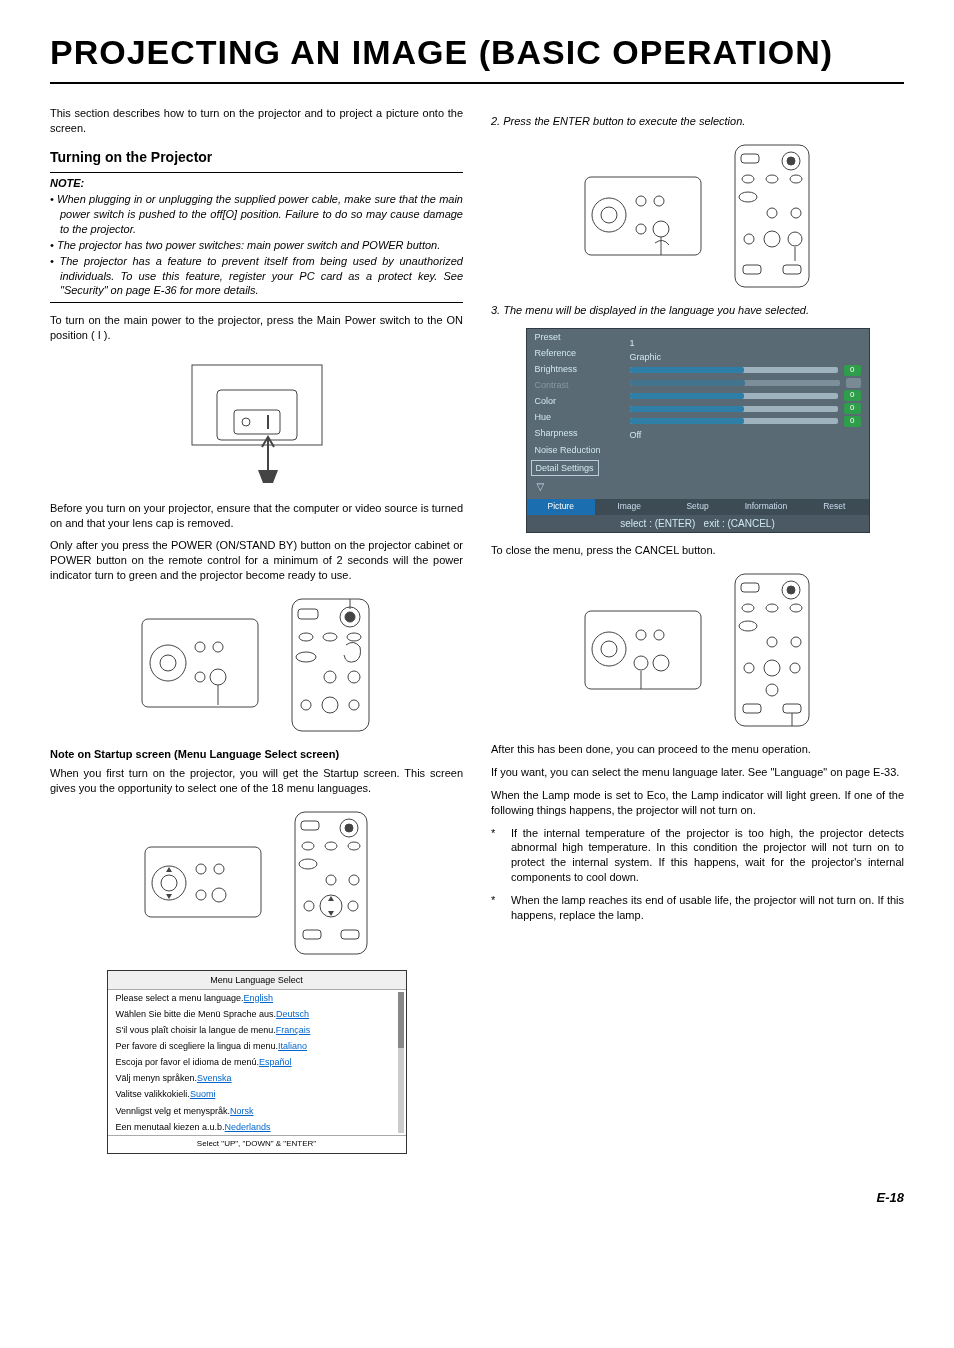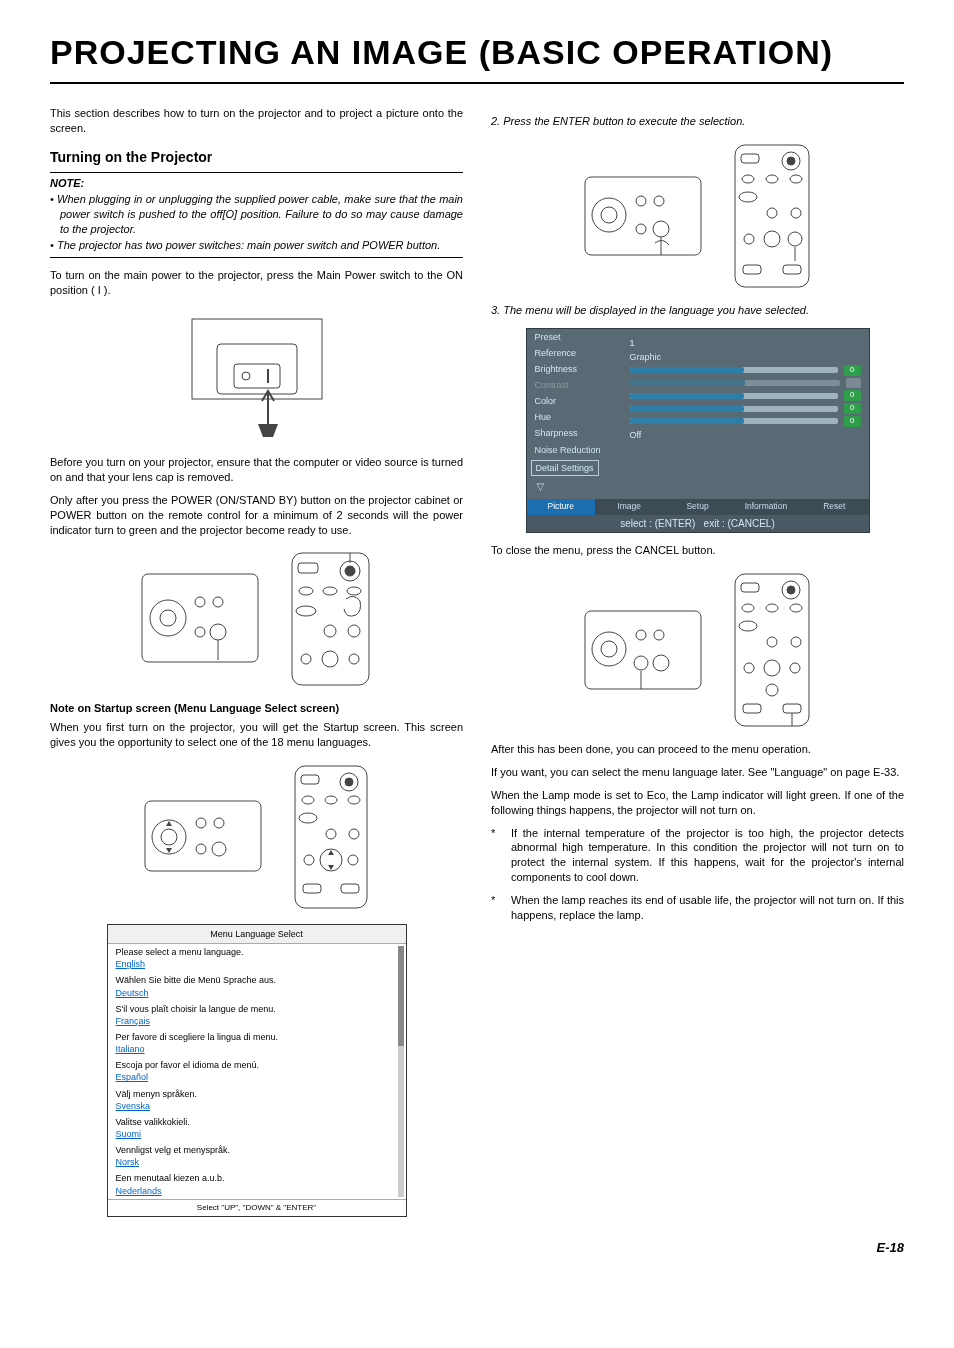--- a/index.html
+++ b/index.html
@@ -41,24 +41,24 @@
   .note-block ul { list-style: none; padding-left: 0; }
   .note-block li { font-style: italic; text-align: justify; margin: 1px 0; padding-left: 10px; text-indent: -10px; }
   .note-block li::before { content: "• "; }
   .step { font-style: italic; margin: 8px 0 6px; padding-left: 14px; text-indent: -14px; }
   .diagram { text-align: center; margin: 12px 0; }
   .diagram svg { display: inline-block; }
   .diagram-row { display: flex; justify-content: center; gap: 28px; align-items: center; margin: 12px 0; }
   .asterisk-list { list-style: none; padding: 0; margin: 8px 0; }
   .asterisk-list li { text-align: justify; padding-left: 20px; text-indent: -20px; margin-bottom: 8px; }
   .asterisk-list li::before { content: "*"; display: inline-block; width: 20px; text-indent: 0; }
-  .menu-lang { border: 1px solid #333; width: 300px; margin: 12px auto 0; font-family: Verdana, sans-serif; font-size: 9px; }
+  .menu-lang { border: 1px solid #333; width: 300px; margin: 12px auto 13px; font-family: Verdana, sans-serif; font-size: 9px; }
   .menu-lang .mtitle { text-align: center; padding: 3px; border-bottom: 1px solid #aaa; background: #f0f0f0; }
   .menu-lang .mbody { position: relative; }
-  .menu-lang .mrow { display: flex; justify-content: flex-start; padding: 2px 14px 2px 8px; flex-direction: column; }
+  .menu-lang .mrow { display: flex; justify-content: flex-start; padding: 2px 14px 2px 8px; }
   .menu-lang .mrow a { color: #0066cc; text-decoration: underline; min-width: 56px; }
   .menu-lang .mfoot { text-align: center; padding: 3px; border-top: 1px solid #aaa; font-size: 8px; }
   .menu-lang .scrollbar { position:absolute; right:2px; top:2px; bottom:2px; width:6px; background:#ccc; }
   .menu-lang .scrollbar::after { content:""; position:absolute; left:0; right:0; top:0; height:40%; background:#888; }
   .osd {
     width: 344px; margin: 10px auto; font-family: Verdana, sans-serif;
     font-size: 9px; color: #d0e8f0; background: #5a6a75;
     border: 1px solid #2f3a42; padding: 0; overflow: hidden;
   }
   .osd-body { display: flex; }
@@ -89,20 +89,21 @@
   <div class="col">
     <p>This section describes how to turn on the projector and to project a picture onto the screen.</p>
 
     <h2>Turning on the Projector</h2>
 
     <div class="note-block">
       <div class="note-label">NOTE:</div>
       <ul>
         <li>When plugging in or unplugging the supplied power cable, make sure that the main power switch is pushed to the off[O] position. Failure to do so may cause damage to the projector.</li>
         <li>The projector has two power switches: main power switch and POWER button.</li>
+        <li>The projector has a feature to prevent itself from being used by unauthorized individuals. To use this feature, register your PC card as a protect key. See "Security" on page E-36 for more details.</li>
       </ul>
     </div>
 
     <p>To turn on the main power to the projector, press the Main Power switch to the ON position ( I ).</p>
 
     <div class="diagram">
       <svg width="170" height="130" viewBox="0 0 170 130" class="small-diag">
         <rect x="20" y="10" width="130" height="80"></rect>
         <rect x="45" y="35" width="80" height="50" rx="4"></rect>
         <rect x="62" y="55" width="46" height="24" rx="3"></rect>

